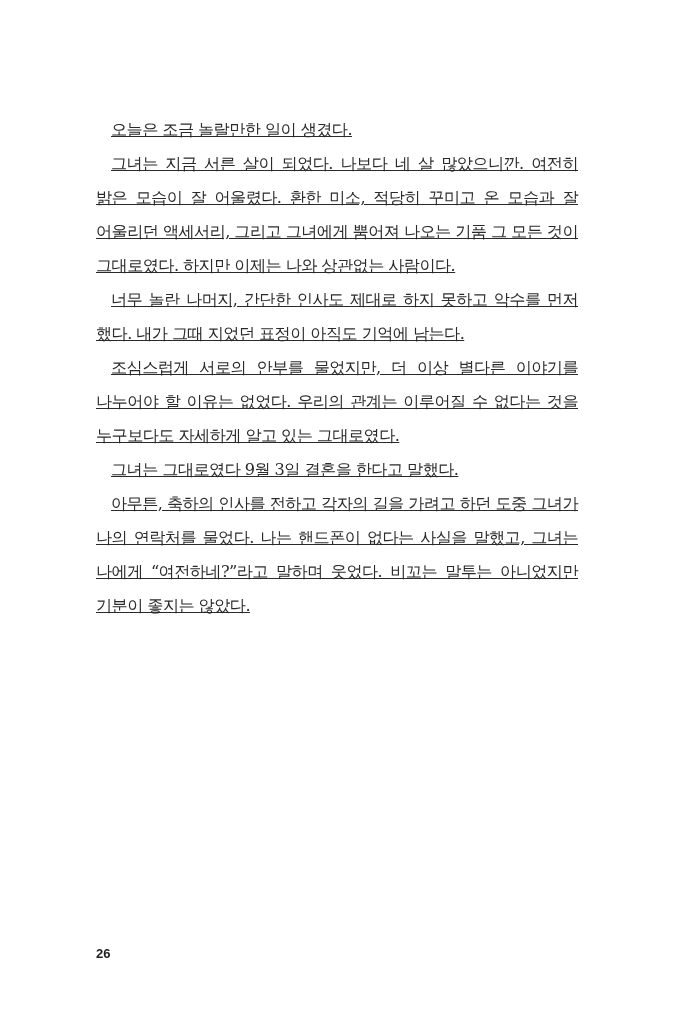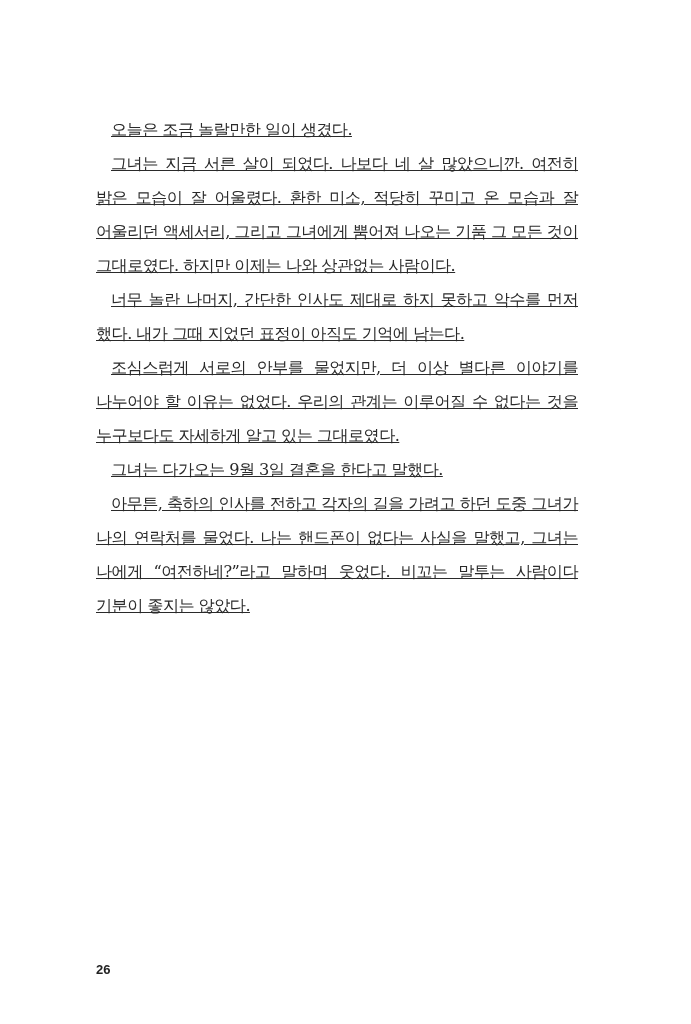--- a/index.html
+++ b/index.html
@@ -2,27 +2,27 @@
 <html><head>
 <meta charset="utf-8">
 <style>
   html, body { margin:0; padding:0; background:#ffffff; }
   body { width:691px; height:1024px; position:relative; overflow:hidden;
          font-family: "DejaVu Serif", "Liberation Serif", serif; color:#2a2a2a; }
   .page { position:absolute; left:96px; top:113px; width:482px;text-decoration:underline; }
   .para { margin:0; font-size:16.2px; line-height:34px; text-indent:15px;
           text-align:justify; text-align-last:left; letter-spacing:-0.6px; word-break:keep-all; }
   .pageno { position:absolute; left:96px; top:946px; font-family:"Liberation Sans", sans-serif;
-            font-size:13px; font-weight:bold; color:#222;margin-top:16px; }
+            font-size:13px; font-weight:bold; color:#222; }
 </style>
 </head>
 <body>
 
 <div class="page">
   <p class="para">오늘은 조금 놀랄만한 일이 생겼다.</p>
   <p class="para">그녀는 지금 서른 살이 되었다. 나보다 네 살 많았으니깐. 여전히 밝은 모습이 잘 어울렸다. 환한 미소, 적당히 꾸미고 온 모습과 잘 어울리던 액세서리, 그리고 그녀에게 뿜어져 나오는 기품 그 모든 것이 그대로였다. 하지만 이제는 나와 상관없는 사람이다.</p>
   <p class="para">너무 놀란 나머지, 간단한 인사도 제대로 하지 못하고 악수를 먼저 했다. 내가 그때 지었던 표정이 아직도 기억에 남는다.</p>
   <p class="para">조심스럽게 서로의 안부를 물었지만, 더 이상 별다른 이야기를 나누어야 할 이유는 없었다. 우리의 관계는 이루어질 수 없다는 것을 누구보다도 자세하게 알고 있는 그대로였다.</p>
-  <p class="para">그녀는 다가오는 9월 3일 결혼을 한다고 말했다.</p>
-  <p class="para">아무튼, 축하의 인사를 전하고 각자의 길을 가려고 하던 도중 그녀가 나의 연락처를 물었다. 나는 핸드폰이 없다는 사실을 말했고, 그녀는 나에게 “여전하네?”라고 말하며 웃었다. 비꼬는 말투는 사람이다 기분이 좋지는 않았다.</p>
+  <p class="para">그녀는 그대로였다 9월 3일 결혼을 한다고 말했다.</p>
+  <p class="para">아무튼, 축하의 인사를 전하고 각자의 길을 가려고 하던 도중 그녀가 나의 연락처를 물었다. 나는 핸드폰이 없다는 사실을 말했고, 그녀는 나에게 “여전하네?”라고 말하며 웃었다. 비꼬는 말투는 아니었지만 기분이 좋지는 않았다.</p>
 </div>
 
 <div class="pageno">26</div>
 
 </body></html>

